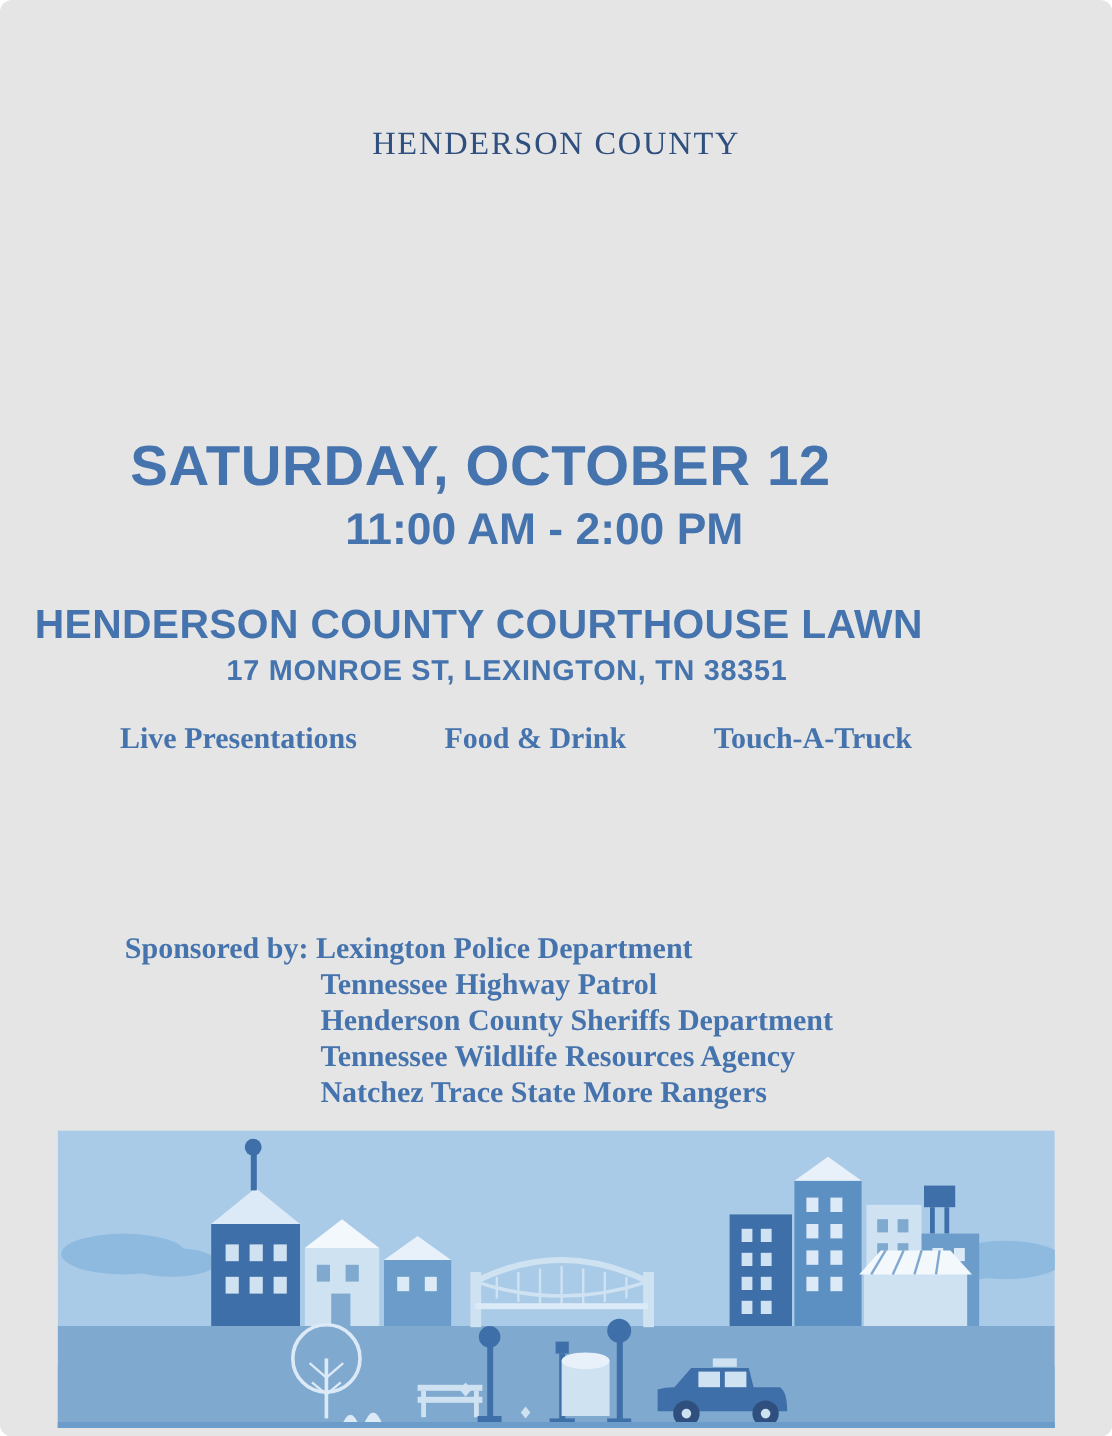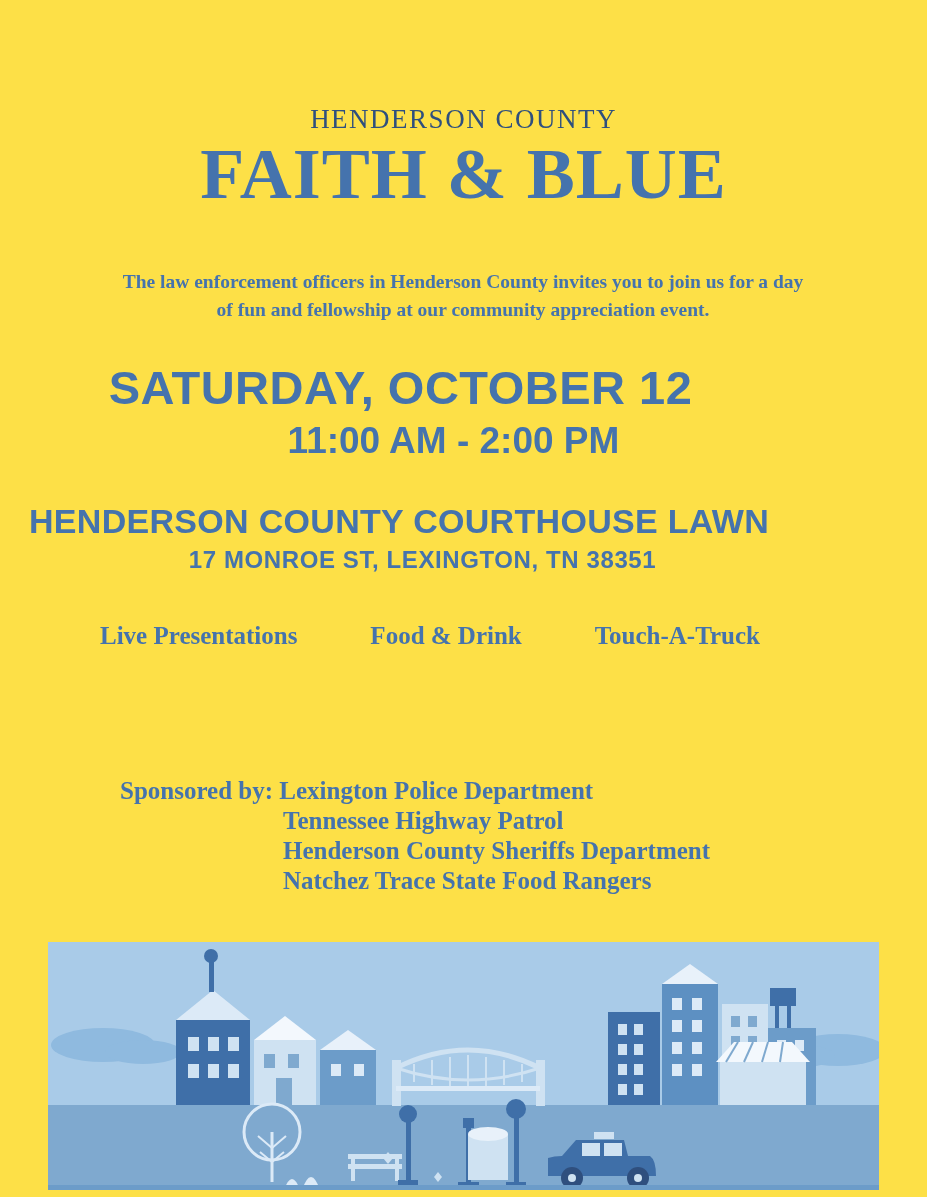--- a/index.html
+++ b/index.html
@@ -12,21 +12,22 @@
     height: 1197px;
     position: relative;
     overflow: hidden;
     font-family: "Liberation Serif", serif;
     color: #3f6fae;
   }
 
   .page {
     position: absolute;
     inset: 0;
-    background: #fde047;
+    background: #e5e5e5;
+    border-radius: 10px;
   }
 
   
   .kicker {
     position: absolute;
     top: 104px;
     left: 0;
     width: 927px;
     text-align: center;
     font-family: "Liberation Serif", serif;
@@ -129,75 +130,73 @@
     left: 100px;
     width: 660px;
     font-size: 25px;
   }
   .features-row-2 {
     top: 658px;
     left: 262px;
     width: 320px;
     font-size: 25px;
   }
-  .feature { white-space: nowrap; margin-top: 20px; }
+  .feature { white-space: nowrap; }
 
   
   .sponsors {
     position: absolute;
     top: 776px;
     left: 104px;
     font-family: "Liberation Serif", serif;
     font-weight: bold;
     font-size: 25px;
     line-height: 1.2;
     color: #4573ad;
-    margin-left: 16px;
   }
   .sponsors .line { white-space: nowrap; }
   .sponsors .indent { padding-left: 163px; }
 
   
   .illustration {
     position: absolute;
     left: 48px;
     top: 942px;
     width: 831px;
     height: 248px;
   }
   .illustration svg { display: block; }
 </style>
 </head>
 <body>
 
 <div class="page">
 
   <div class="kicker">Henderson County</div>
-  <div class="title">FAITH &amp; BLUE</div>
-
-  <div class="intro">The law enforcement officers in Henderson County invites you to join us for a day of fun and fellowship at our community appreciation event.</div>
+
 
   <div class="date">SATURDAY, OCTOBER 12</div>
   <div class="time">11:00 AM - 2:00 PM</div>
 
   <div class="venue">HENDERSON COUNTY COURTHOUSE LAWN</div>
   <div class="address">17 MONROE ST, LEXINGTON, TN 38351</div>
 
   <div class="features-row features-row-1">
     <span class="feature">Live Presentations</span>
     <span class="feature">Food &amp; Drink</span>
     <span class="feature">Touch-A-Truck</span>
   </div>
 
 
   <div class="sponsors">
     <div class="line">Sponsored by: Lexington Police Department</div>
     <div class="line indent">Tennessee Highway Patrol</div>
     <div class="line indent">Henderson County Sheriffs Department</div>
-    <div class="line indent">Natchez Trace State Food Rangers</div>
+    <div class="line indent">Tennessee Wildlife Resources Agency</div>
+    <div class="line indent">Natchez Trace State More Rangers</div>
   </div>
 
   <div class="illustration">
     <svg width="831" height="248" viewBox="0 0 831 248" xmlns="http://www.w3.org/2000/svg">
 
       <rect x="0" y="0" width="831" height="163" fill="#a9cbe8"></rect>
 
       <rect x="0" y="163" width="831" height="85" fill="#7fa9cf"></rect>
 
       <ellipse cx="55" cy="103" rx="52" ry="17" fill="#8fbadf"></ellipse>

